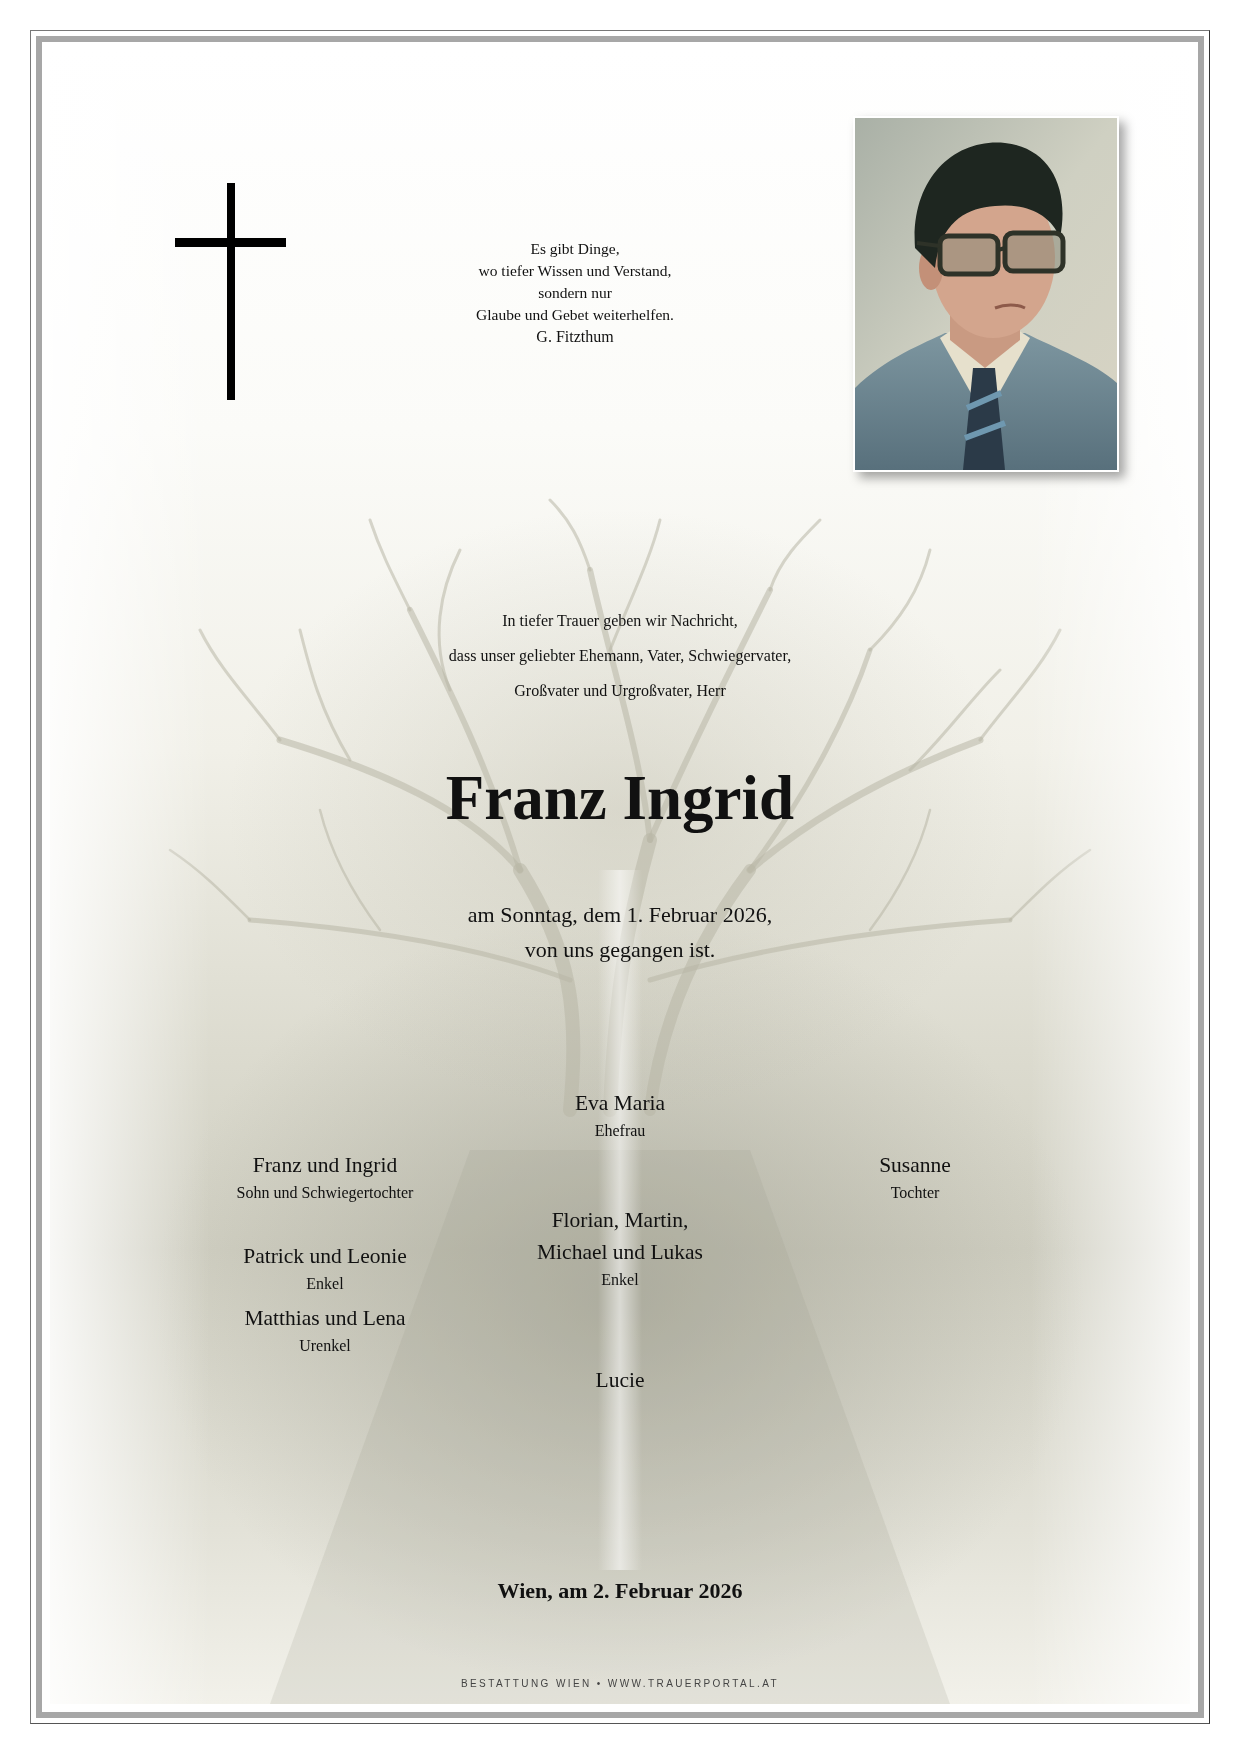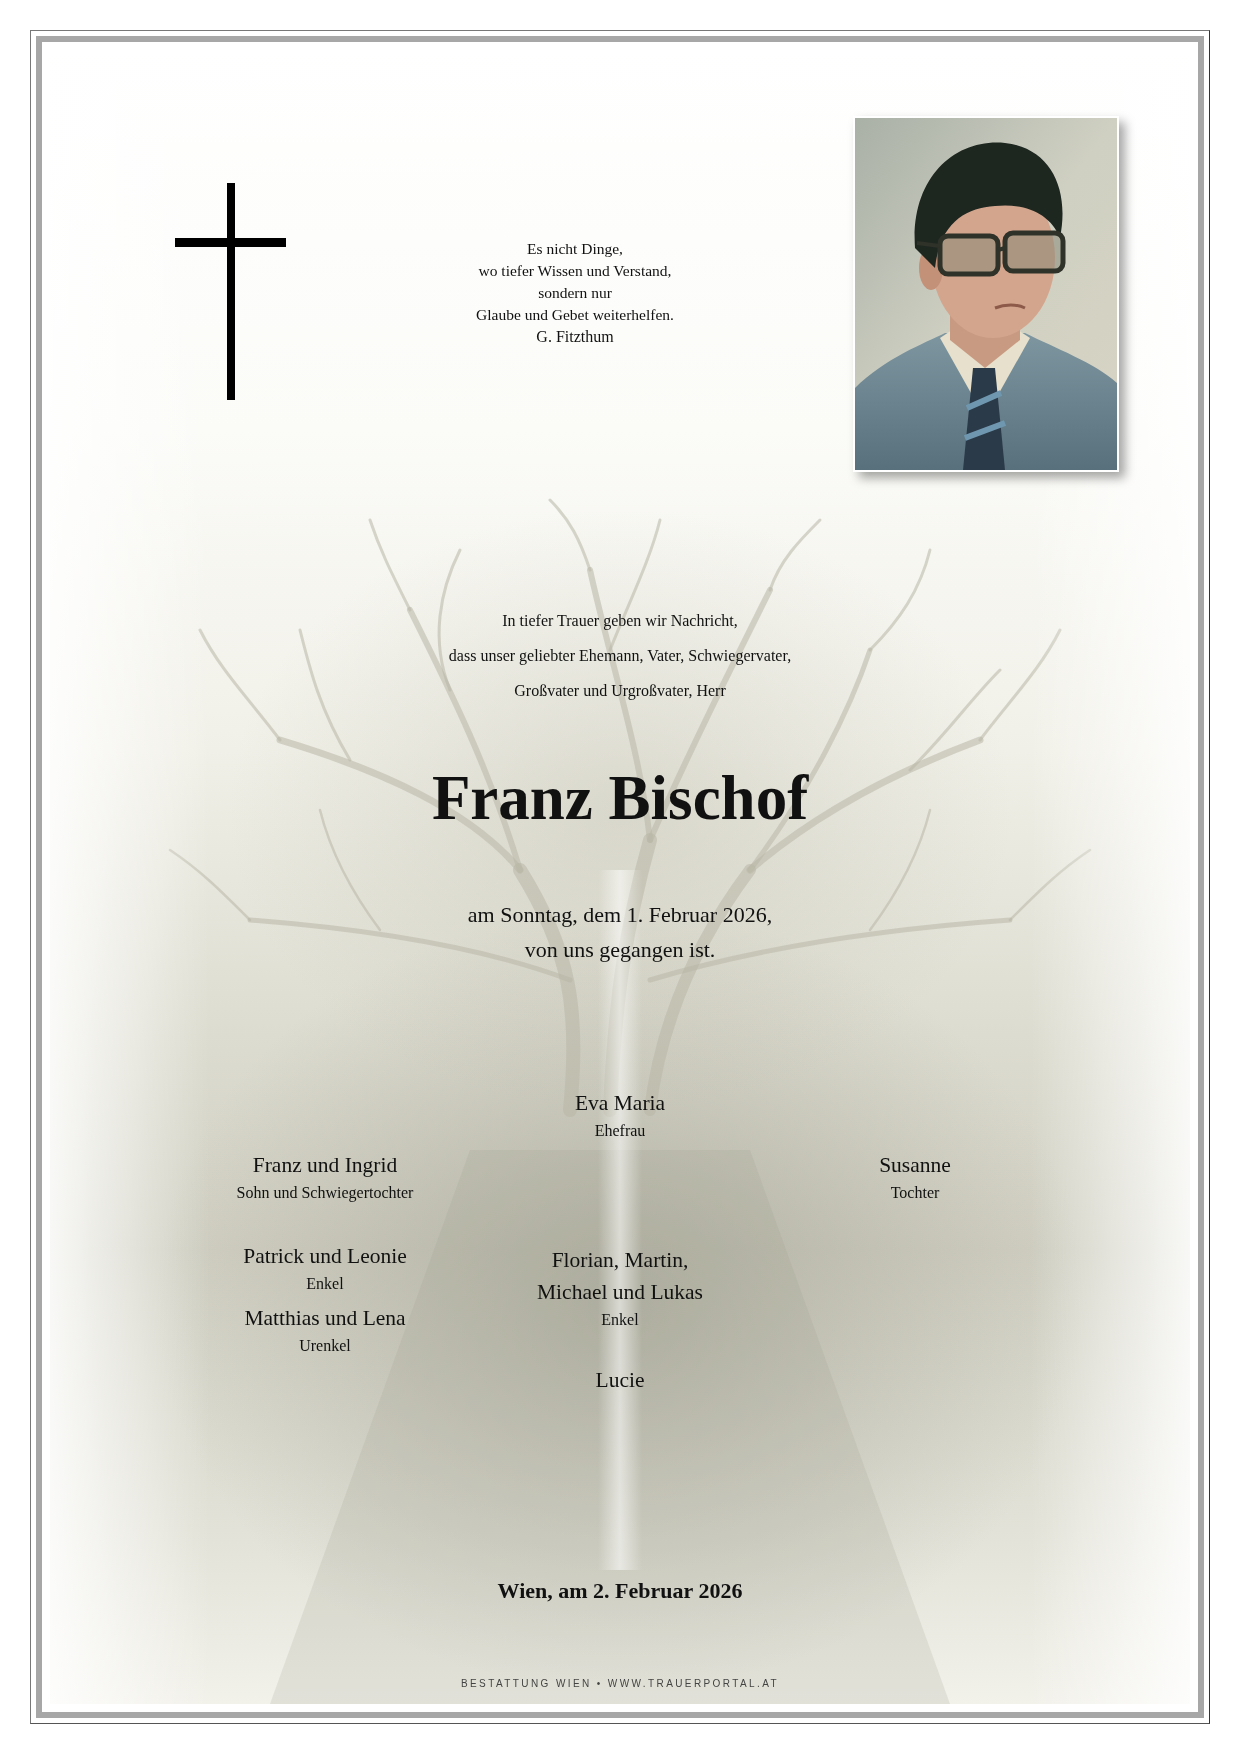--- a/index.html
+++ b/index.html
@@ -96,21 +96,21 @@
     </g>
   </svg>
   <div class="bg-beam"></div>
   <div class="bg-side-fade"></div>
 </div>
 
 <div class="cross-v"></div>
 <div class="cross-h"></div>
 
 <div class="quote">
-  <div>Es nicht Dinge,</div>
+  <div>Es gibt Dinge,</div>
   <div>wo tiefer Wissen und Verstand,</div>
   <div>sondern nur</div>
   <div>Glaube und Gebet weiterhelfen.</div>
   <div class="author">G. Fitzthum</div>
 </div>
 
 <div class="photo" title="Portrait photo of Franz Bischof">
   <svg width="262" height="352" viewBox="0 0 262 352">
     <defs>
       <linearGradient id="bgp" x1="0" y1="0" x2="1" y2="1">
@@ -148,21 +148,21 @@
     <path d="M140 190 C150 186 162 186 170 190" stroke="#8d5a4a" stroke-width="3" fill="none"></path>
   </svg>
 </div>
 
 <div class="block intro">
   <div>In tiefer Trauer geben wir Nachricht,</div>
   <div>dass unser geliebter Ehemann, Vater, Schwiegervater,</div>
   <div>Großvater und Urgroßvater, Herr</div>
 </div>
 
-<div class="block name">Franz Bischof</div>
+<div class="block name">Franz Ingrid</div>
 
 <div class="block date">
   <div>am Sonntag, dem 1. Februar 2026,</div>
   <div>von uns gegangen ist.</div>
 </div>
 
 <div class="fam" style="left:440px; top:1087px;">
   <div class="n">Eva Maria</div>
   <div class="r">Ehefrau</div>
 </div>
@@ -170,21 +170,21 @@
 <div class="fam" style="left:145px; top:1149px;">
   <div class="n">Franz und Ingrid</div>
   <div class="r">Sohn und Schwiegertochter</div>
 </div>
 
 <div class="fam" style="left:735px; top:1149px;">
   <div class="n">Susanne</div>
   <div class="r">Tochter</div>
 </div>
 
-<div class="fam" style="left:440px; top:1244px;">
+<div class="fam" style="left:440px; top:1204px;">
   <div class="n">Florian, Martin,</div>
   <div class="n">Michael und Lukas</div>
   <div class="r">Enkel</div>
 </div>
 
 <div class="fam" style="left:145px; top:1240px;">
   <div class="n">Patrick und Leonie</div>
   <div class="r">Enkel</div>
 </div>
 

